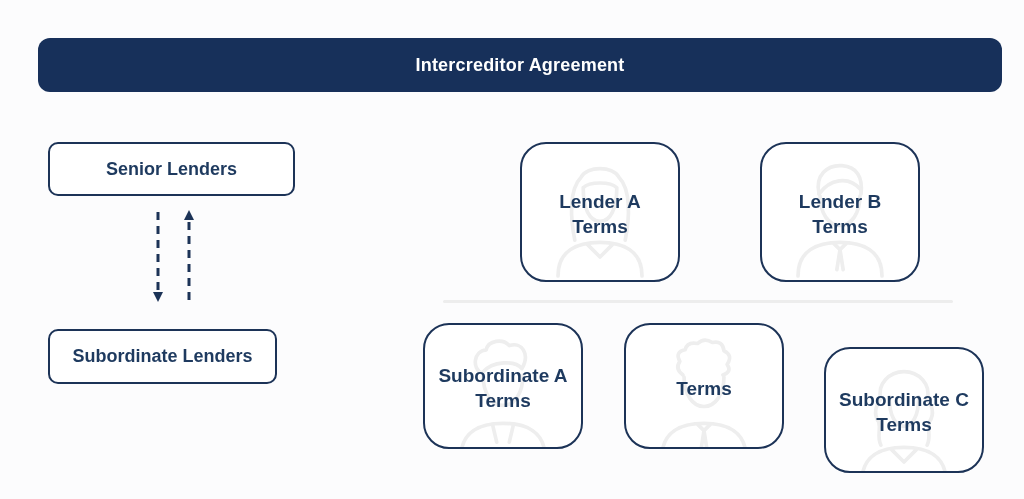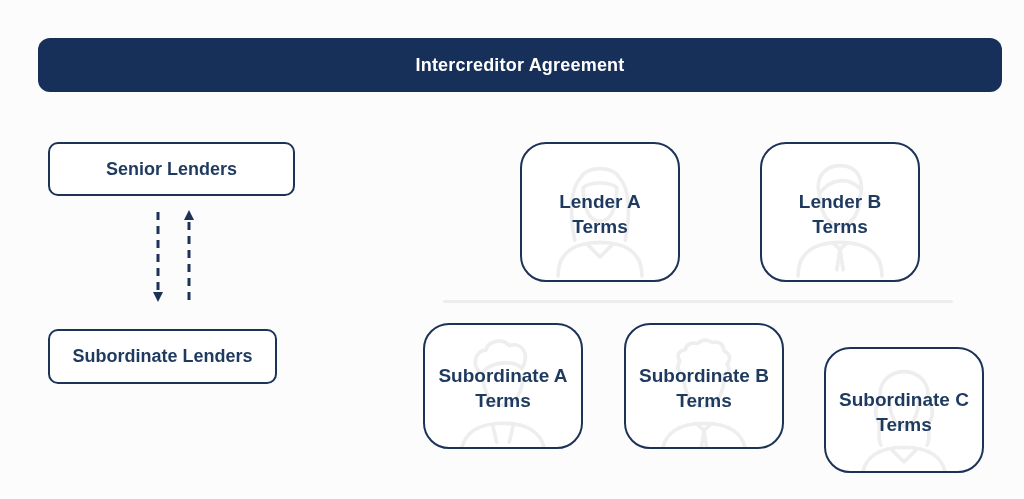--- a/index.html
+++ b/index.html
@@ -166,21 +166,20 @@
 
   <div class="terms-box row-bottom box-sub-b">
     <svg class="persona-icon" viewBox="0 0 100 120">
       <path d="M30 40 Q22 34 27 27 Q22 18 32 16 Q34 8 44 10 Q50 4 58 9 Q68 7 69 17 Q78 21 72 30 Q77 37 68 40"></path>
       <path d="M31 42 C31 58 39 70 50 70 C61 70 69 58 69 42"></path>
       <path d="M10 118 C10 94 28 86 50 86 C72 86 90 94 90 118"></path>
       <path d="M44 87 L50 93 L56 87"></path>
       <path d="M50 93 L47 112 M50 93 L53 112"></path>
     </svg>
     <div class="terms-label">
-      <span>Subordinate B</span>
       <span>Terms</span>
     </div>
   </div>
 
   <div class="terms-box row-bottom box-sub-c">
     <svg class="persona-icon" viewBox="0 0 100 120">
       <path d="M28 84 C24 76 28 70 26 62 C20 54 24 44 28 40 C24 26 36 14 50 14 C64 14 76 26 72 40 C76 44 80 54 74 62 C72 70 76 76 72 84"></path>
       <path d="M36 38 C36 56 42 66 50 66 C58 66 64 56 64 38"></path>
       <path d="M10 118 C10 94 28 86 50 86 C72 86 90 94 90 118"></path>
       <path d="M38 88 L50 100 L62 88"></path>

